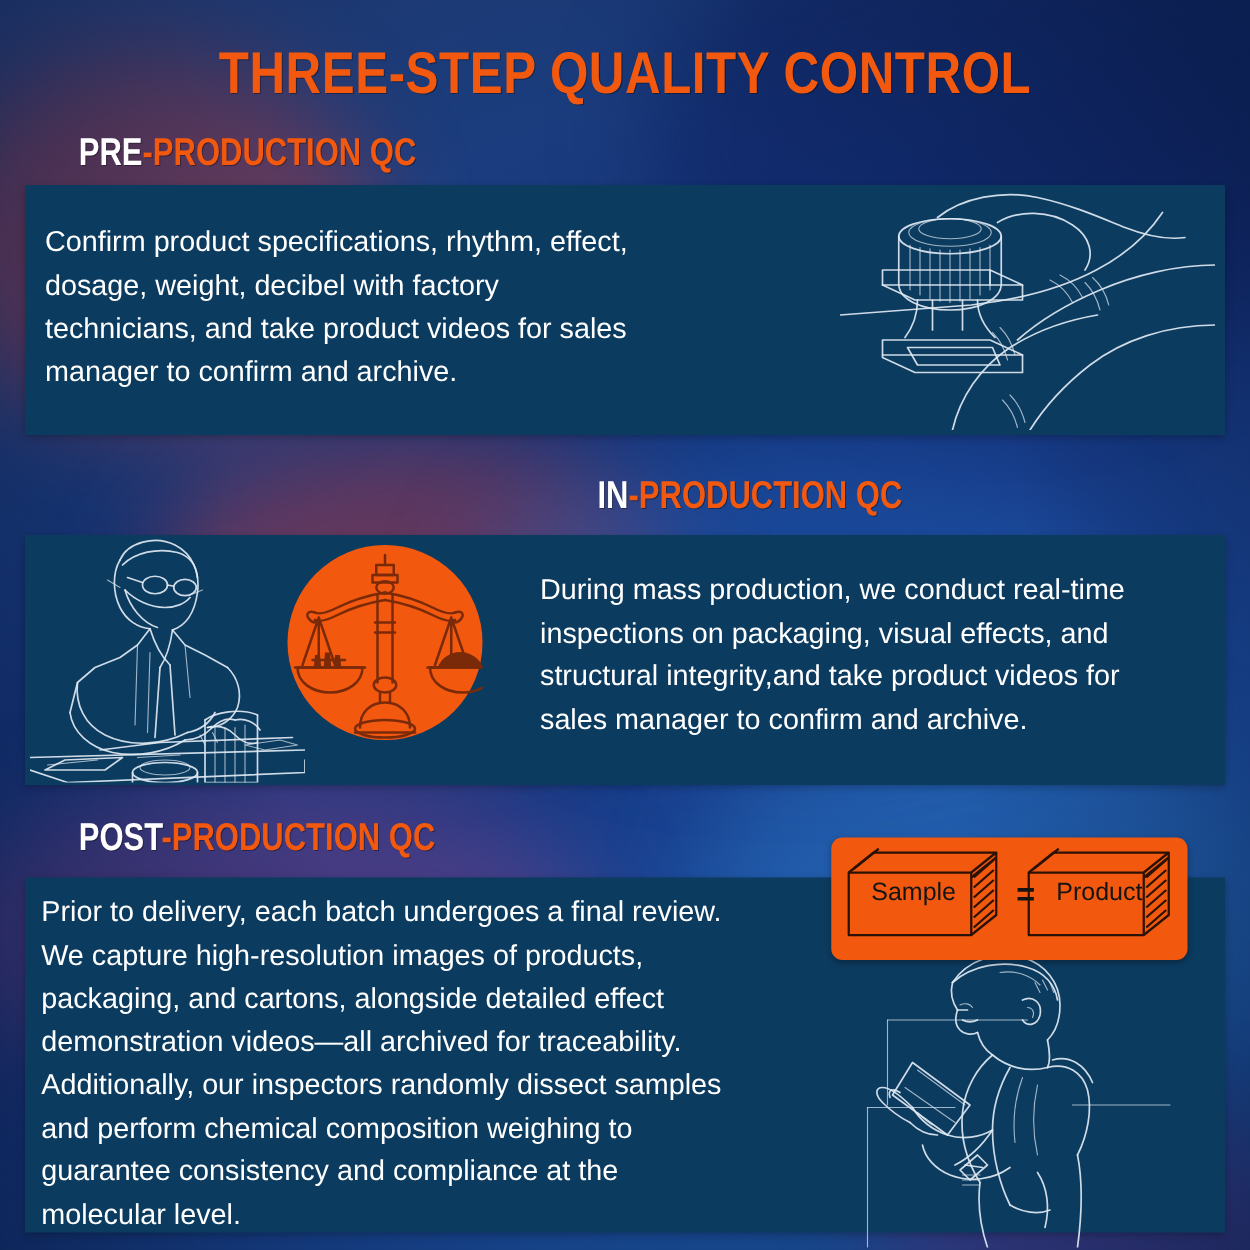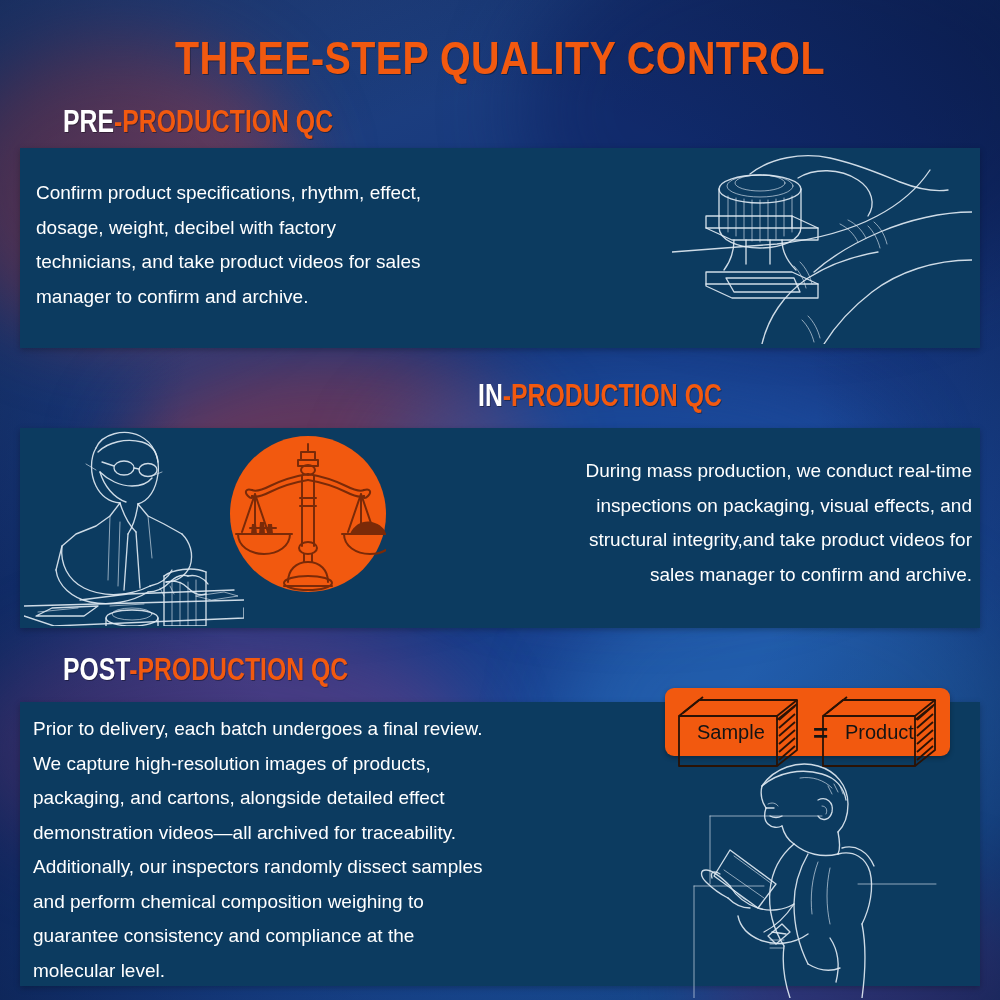--- a/index.html
+++ b/index.html
@@ -60,27 +60,27 @@
     z-index:3;
     box-shadow:0 2px 6px rgba(0,0,0,0.25);
   }
   #panel1 { left:20px; top:148px; width:960px; height:200px; }
   #panel2 { left:20px; top:428px; width:960px; height:200px; }
   #panel3 { left:20px; top:702px; width:960px; height:284px; }
 
   .body-text {
     position:absolute;
     color:#ffffff;
-    font-size:19px;
+    font-size:23px;
     line-height:34.5px;
     white-space:pre-line;
     z-index:4;
   }
   #text1 { left:36px; top:176px; width:600px; }
-  #text2 { left:442px; top:454px; width:530px;text-align:right; }
+  #text2 { left:432px; top:454px; width:530px; }
   #text3 { left:33px; top:712px; width:630px; }
 
   
   .art { position:absolute; z-index:4; pointer-events:none; }
   .art svg { display:block; }
   .ln { fill:none; stroke:#dfe9f2; stroke-width:1.35; stroke-linecap:round; stroke-linejoin:round; opacity:0.92; }
   .ln-t { fill:none; stroke:#dfe9f2; stroke-width:0.9; stroke-linecap:round; stroke-linejoin:round; opacity:0.7; }
 
   #art1 { left:672px; top:152px; }
   #art2 { left:24px; top:430px; }
@@ -88,21 +88,21 @@
 
   
   #scale-badge { position:absolute; left:230px; top:436px; z-index:5; }
   .scale-circle { width:156px; height:156px; border-radius:50%; background:#f2590f; position:relative; }
   .scale-circle svg { position:absolute; left:0; top:0; }
   .sl { fill:none; stroke:#7a2a08; stroke-width:2; stroke-linecap:round; stroke-linejoin:round; }
   .sf { fill:#7a2a08; }
 
   
   #sample-box {
-    position:absolute; left:665px; top:688px; width:285px; height:68px;
+    position:absolute; left:665px; top:670px; width:285px; height:98px;
     background:#f2590f; border-radius:9px; z-index:7;
     box-shadow:0 2px 5px rgba(0,0,0,0.3);
     padding-left:20px;
   }
   #sample-box svg { position:absolute; left:0; top:0; }
   .bx { fill:none; stroke:#2b1205; stroke-width:1.8; stroke-linejoin:round; }
   .bx-lbl {
     position:absolute; color:#141414; font-size:20px; font-weight:normal;
     font-family:"Liberation Sans", sans-serif;
   }

